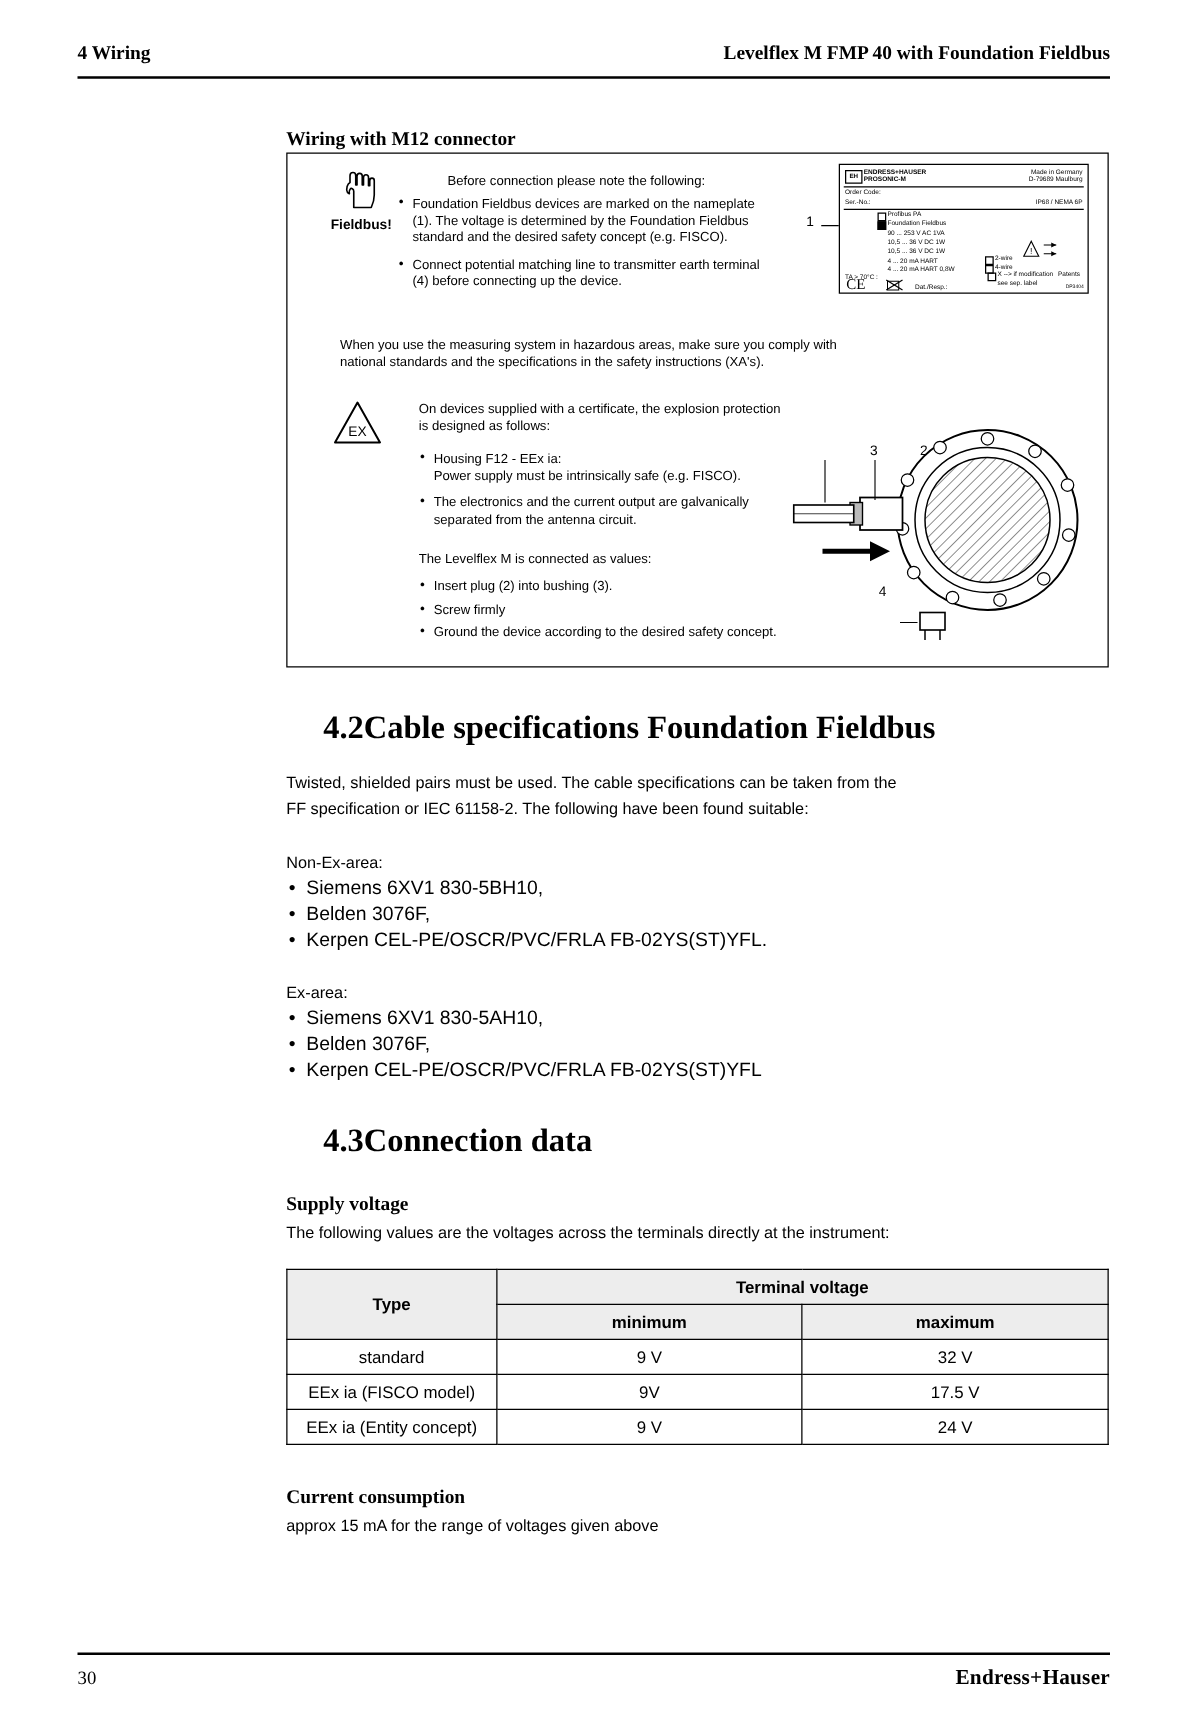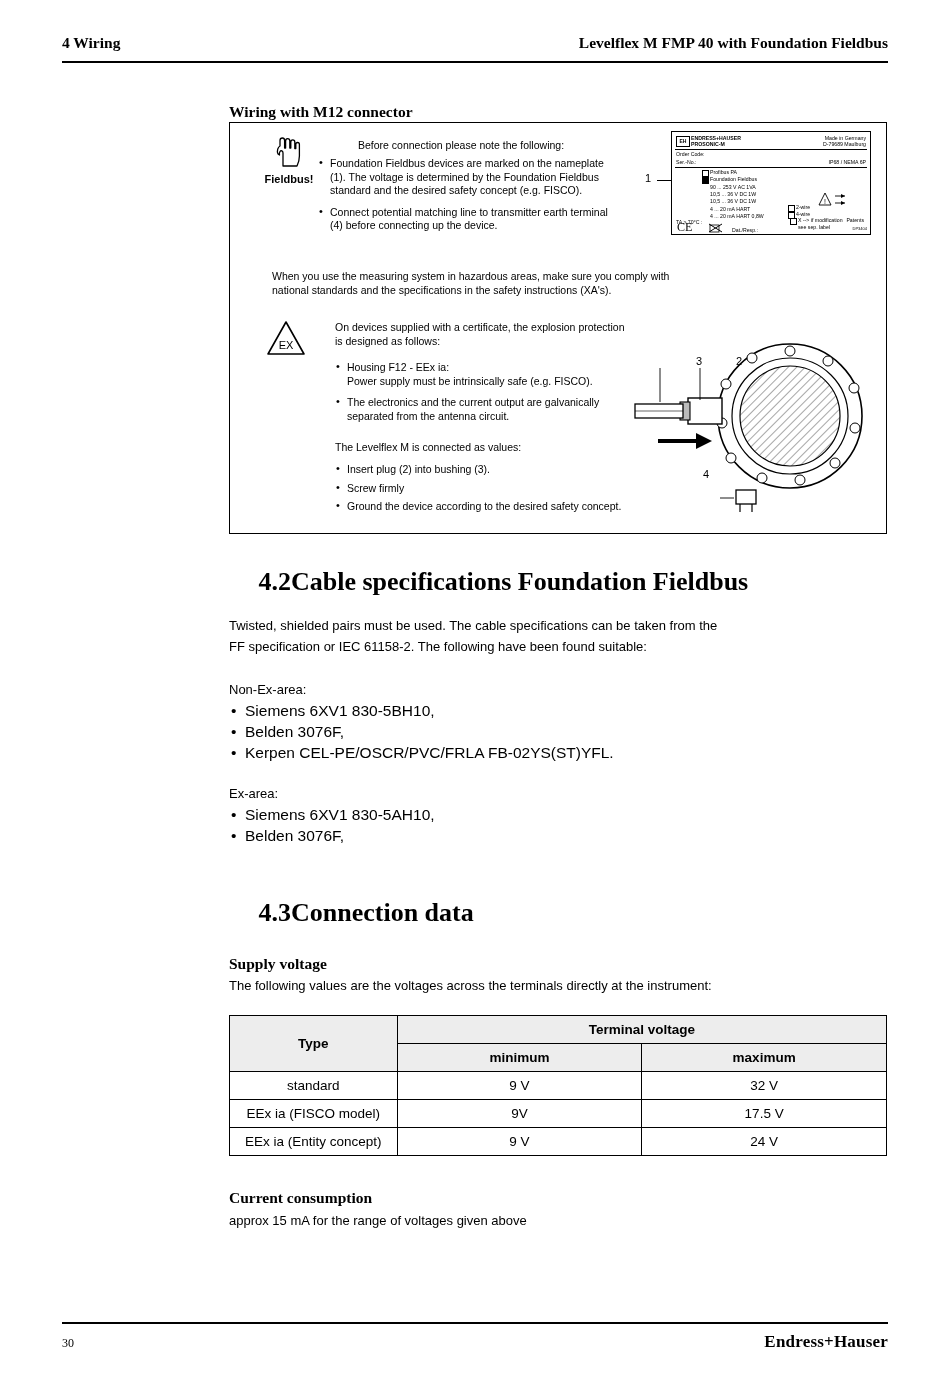--- a/index.html
+++ b/index.html
@@ -45,21 +45,21 @@
     background: #000;
   }
   .footer {
     position: absolute;
     left: 62px; top: 1328px; width: 826px;
     display: flex;
     justify-content: space-between;
     align-items: baseline;
     font-family: "Liberation Serif", serif;
   }
-  .footer .pageno { font-size: 12px; }
+  .footer .pageno { font-size: 15px; }
   .footer .brand { font-size: 17px; font-weight: bold; letter-spacing: .2px; }
 
   
   .subhead {
     font-family: "Liberation Serif", serif;
     font-weight: bold;
     font-size: 15.5px;
   }
   .h2 {
     font-family: "Liberation Serif", serif;
@@ -349,20 +349,21 @@
   <ul class="bullets" style="position:absolute; left:229px; top:696px; width:600px;">
     <li>Siemens 6XV1 830-5BH10,</li>
     <li>Belden 3076F,</li>
     <li>Kerpen CEL-PE/OSCR/PVC/FRLA FB-02YS(ST)YFL.</li>
   </ul>
 
   <div class="body-text" style="position:absolute; left:229px; top:779px;">Ex-area:</div>
   <ul class="bullets" style="position:absolute; left:229px; top:800px; width:600px;">
     <li>Siemens 6XV1 830-5AH10,</li>
     <li>Belden 3076F,</li>
+    <li>Kerpen CEL-PE/OSCR/PVC/FRLA FB-02YS(ST)YFL</li>
   </ul>
 
   <div class="h2" style="position:absolute; left:229px; top:894px; width:660px;">
     <span class="num">4.3</span>
     <span>Connection data</span>
   </div>
 
   <div class="subhead" style="position:absolute; left:229px; top:951px;">Supply voltage</div>
   <div class="body-text" style="position:absolute; left:229px; top:971px; width:670px;">The following values are the voltages across the terminals directly at the instrument:</div>
 

